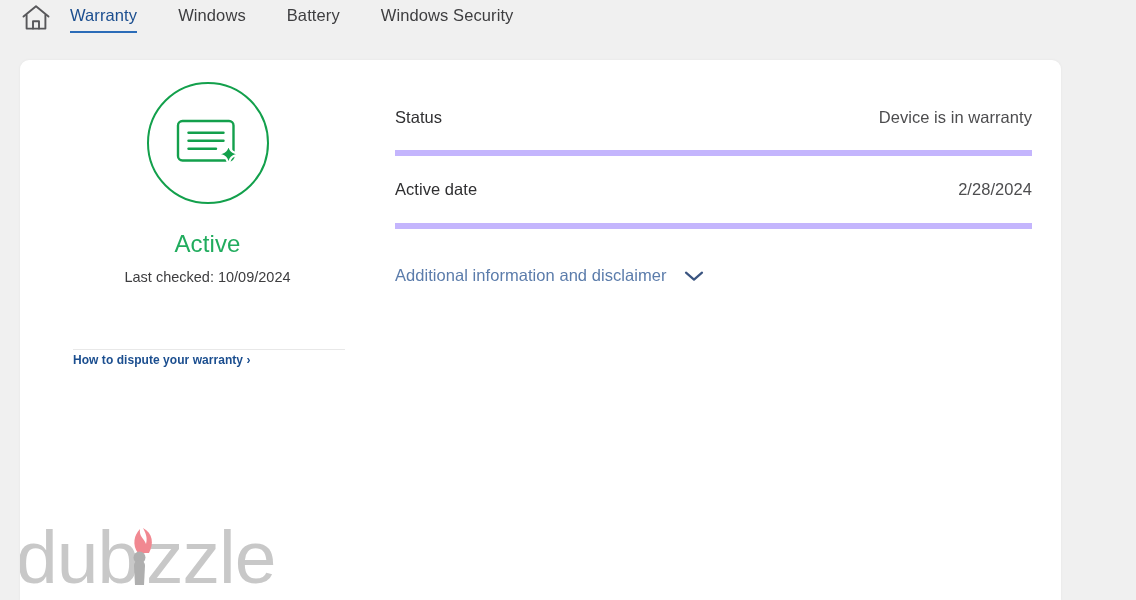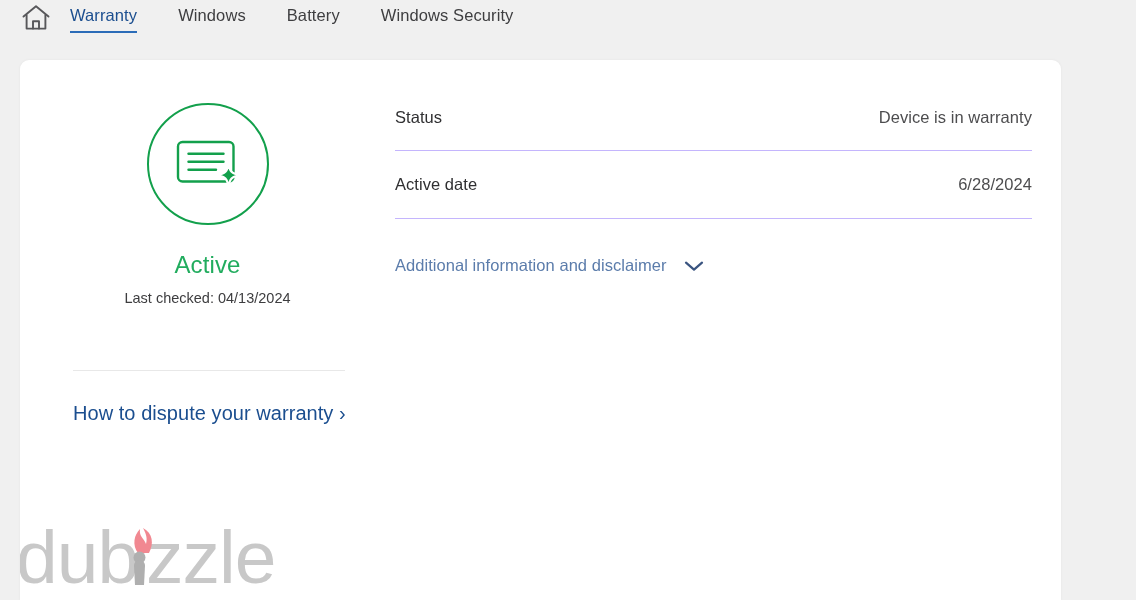--- a/index.html
+++ b/index.html
@@ -90,21 +90,21 @@
   .card-inner {
     display: flex;
     position: relative;
     height: 100%;
   }
 
   
   .left-col {
     width: 375px;
     flex: 0 0 375px;
-    padding-top: 40px;
+    padding-top: 19px;
     box-sizing: border-box;
   }
   .status-circle-wrap {
     display: flex;
     justify-content: center;
     margin-top: 3px;
   }
   .status-circle {
     width: 122px;
     height: 122px;
@@ -134,46 +134,45 @@
   .left-divider {
     width: 272px;
     height: 1px;
     background: #e8e8e8;
     margin: 0 auto;
     margin-top: 64px;
     margin-left: 53px;
   }
 
   .dispute-link {
-    margin-top: 31px;
     margin-left: 53px;
     color: #1b4e8f;
-    font-size: 20px;
-    font-weight: normal;
+    font-size: 12px;
+    font-weight: bold;
     cursor: pointer;
     letter-spacing: 0.05px;
     display: inline-block;
   }
 
   
   .right-col {
     flex: 1 1 auto;
     padding-top: 24px;
     padding-right: 27px;
     box-sizing: border-box;
   }
   .info-table {
     width: 637px;
   }
   .info-row {
     display: flex;
     align-items: center;
     justify-content: space-between;
     height: 67px;
-    border-bottom: 1px solid #c4b5fd;
+    border-bottom: 6px solid #c4b5fd;
   }
   .info-row:first-child { height: 66px; }
   .info-label {
     font-size: 16.5px;
     color: #2f2f31;
     letter-spacing: 0.05px;
   }
   .info-value {
     font-size: 16.5px;
     color: #4d4d4f;
@@ -259,38 +258,38 @@
                 <path d="M16.5 34.8 H44.0" stroke="#13a04c" stroke-width="2.4" stroke-linecap="round"></path>
                 <path d="M56.5 28 C57.6 36.6 59.6 38.8 68.5 40.2 C59.6 41.6 57.6 43.8 56.5 52.4 C55.4 43.8 53.4 41.6 44.5 40.2 C53.4 38.8 55.4 36.6 56.5 28 Z" fill="#13a04c"></path>
                 <path d="M56.5 28 C57.6 36.6 59.6 38.8 68.5 40.2 C59.6 41.6 57.6 43.8 56.5 52.4 C55.4 43.8 53.4 41.6 44.5 40.2 C53.4 38.8 55.4 36.6 56.5 28 Z" stroke="#ffffff" stroke-width="2.2" stroke-linejoin="round"></path>
               </svg>
             </span>
           </div>
         </div>
 
         <div class="status-title">Active</div>
 
-        <div class="status-sub">Last checked: 04/13/2024</div>
+        <div class="status-sub">Last checked: 10/09/2024</div>
 
         <div class="left-divider"></div>
 
         <div class="dispute-link">How to dispute your warranty ›</div>
       </div>
 
       <div class="right-col">
         <div class="info-table">
 
           <div class="info-row">
             <div class="info-label">Status</div>
             <div class="info-value">Device is in warranty</div>
           </div>
 
           <div class="info-row">
             <div class="info-label">Active date</div>
-            <div class="info-value">6/28/2024</div>
+            <div class="info-value">2/28/2024</div>
           </div>
 
         </div>
 
         <div class="disclosure">
           <span class="disclosure-label">Additional information and disclaimer</span>
           <span class="disclosure-chevron">
             <svg width="22" height="14" viewBox="0 0 22 14" fill="none">
               <path d="M3 3.6 L11 10.6 L19 3.6" stroke="#3a5480" stroke-width="2.2" stroke-linecap="round" stroke-linejoin="round"></path>
             </svg>

